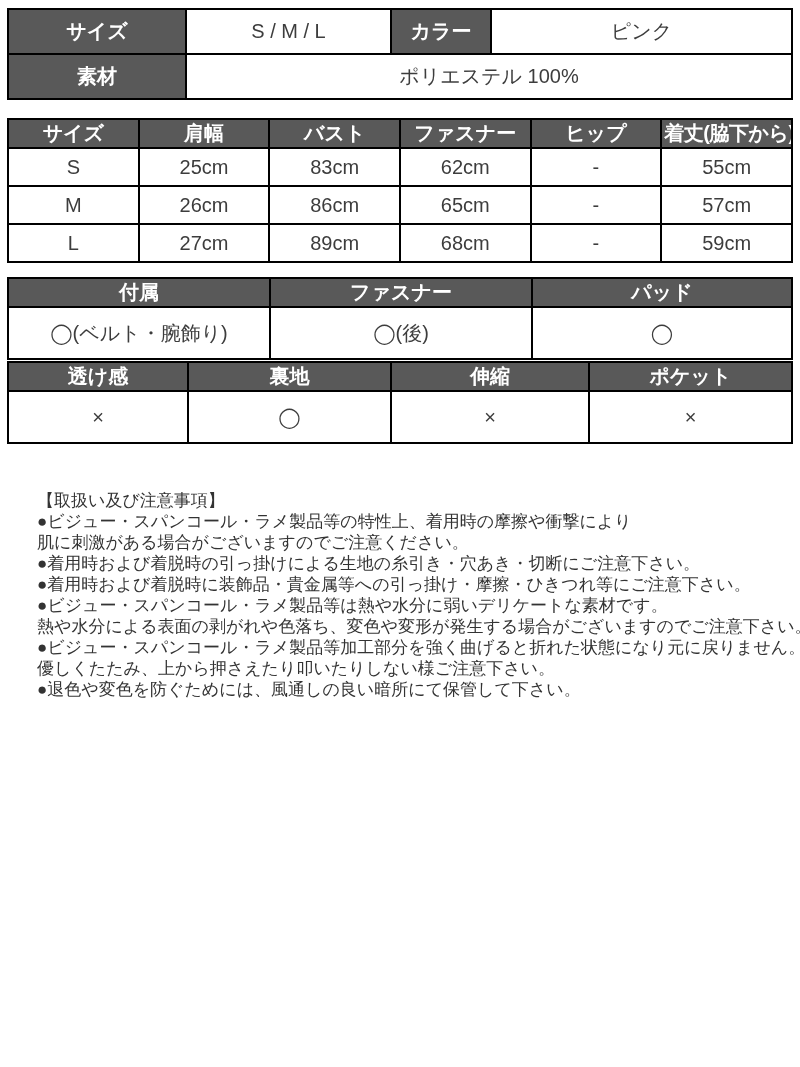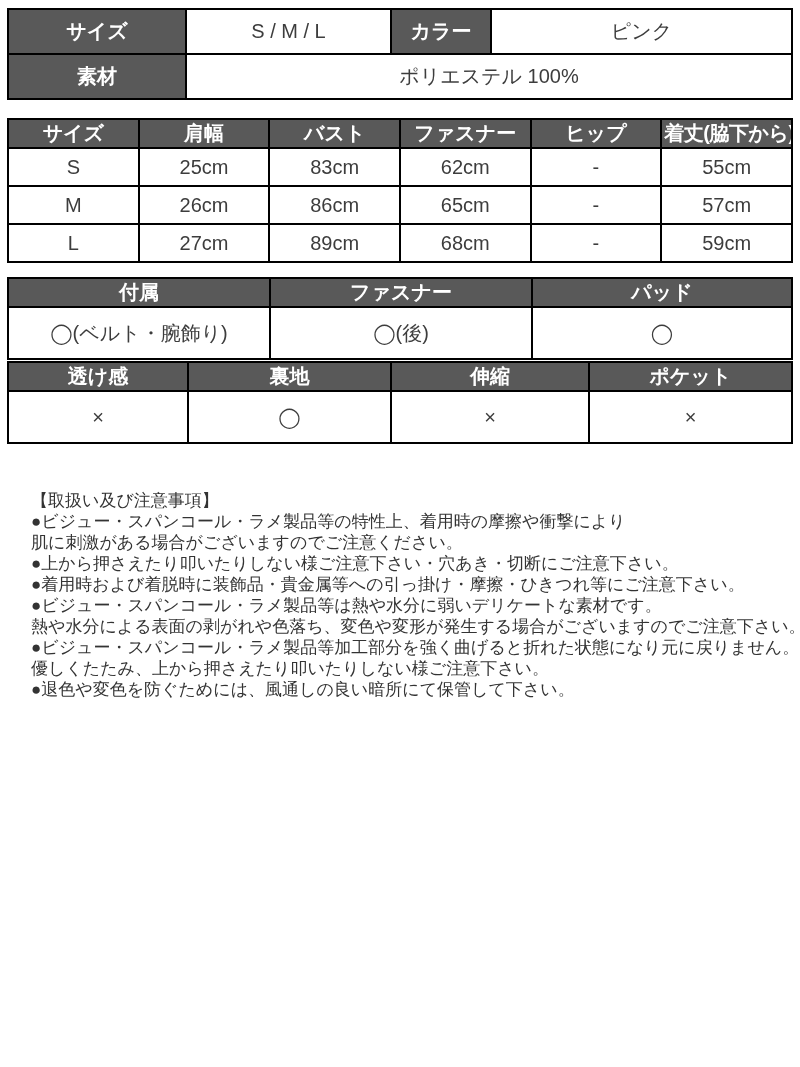--- a/index.html
+++ b/index.html
@@ -49,21 +49,21 @@
   .t2 th.long { font-size: 20px; letter-spacing: -0.5px; }
   
   .t3 tr.hdr, .t4 tr.hdr { height: 28px; margin-left: 24px; }
   .t3 tr.val, .t4 tr.val { height: 52px; }
   .t3 th, .t4 th { font-size: 19px; }
   .t4 { margin-top: 1px; }
   .sym { font-size: 23px; }
   
   .notes {
     margin-top: 46px;
-    margin-left: 24px;
+    margin-left: 30px;
     margin-right: 10px;
     font-size: 17px;
     line-height: 21px;
     color: #333333;
   }
   .note-line { white-space: nowrap; }
 </style>
 </head>
 <body>
 
@@ -175,21 +175,21 @@
         <td class="sym">×</td>
         <td class="sym">×</td>
       </tr>
     </tbody>
   </table>
 
   <div class="notes">
     <div class="note-line">【取扱い及び注意事項】</div>
     <div class="note-line">●ビジュー・スパンコール・ラメ製品等の特性上、着用時の摩擦や衝撃により</div>
     <div class="note-line">肌に刺激がある場合がございますのでご注意ください。</div>
-    <div class="note-line">●上から押さえたり叩いたりしない様ご注意下さい・穴あき・切断にご注意下さい。</div>
+    <div class="note-line">●着用時および着脱時の引っ掛けによる生地の糸引き・穴あき・切断にご注意下さい。</div>
     <div class="note-line">●着用時および着脱時に装飾品・貴金属等への引っ掛け・摩擦・ひきつれ等にご注意下さい。</div>
     <div class="note-line">●ビジュー・スパンコール・ラメ製品等は熱や水分に弱いデリケートな素材です。</div>
     <div class="note-line">熱や水分による表面の剥がれや色落ち、変色や変形が発生する場合がございますのでご注意下さい。</div>
     <div class="note-line">●ビジュー・スパンコール・ラメ製品等加工部分を強く曲げると折れた状態になり元に戻りません。</div>
     <div class="note-line">優しくたたみ、上から押さえたり叩いたりしない様ご注意下さい。</div>
     <div class="note-line">●退色や変色を防ぐためには、風通しの良い暗所にて保管して下さい。</div>
   </div>
 
 </div>
 

